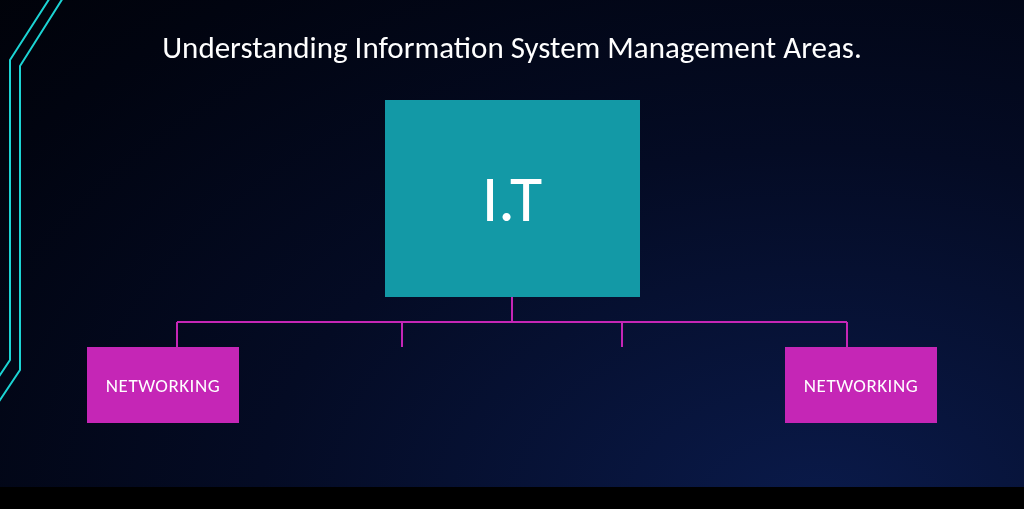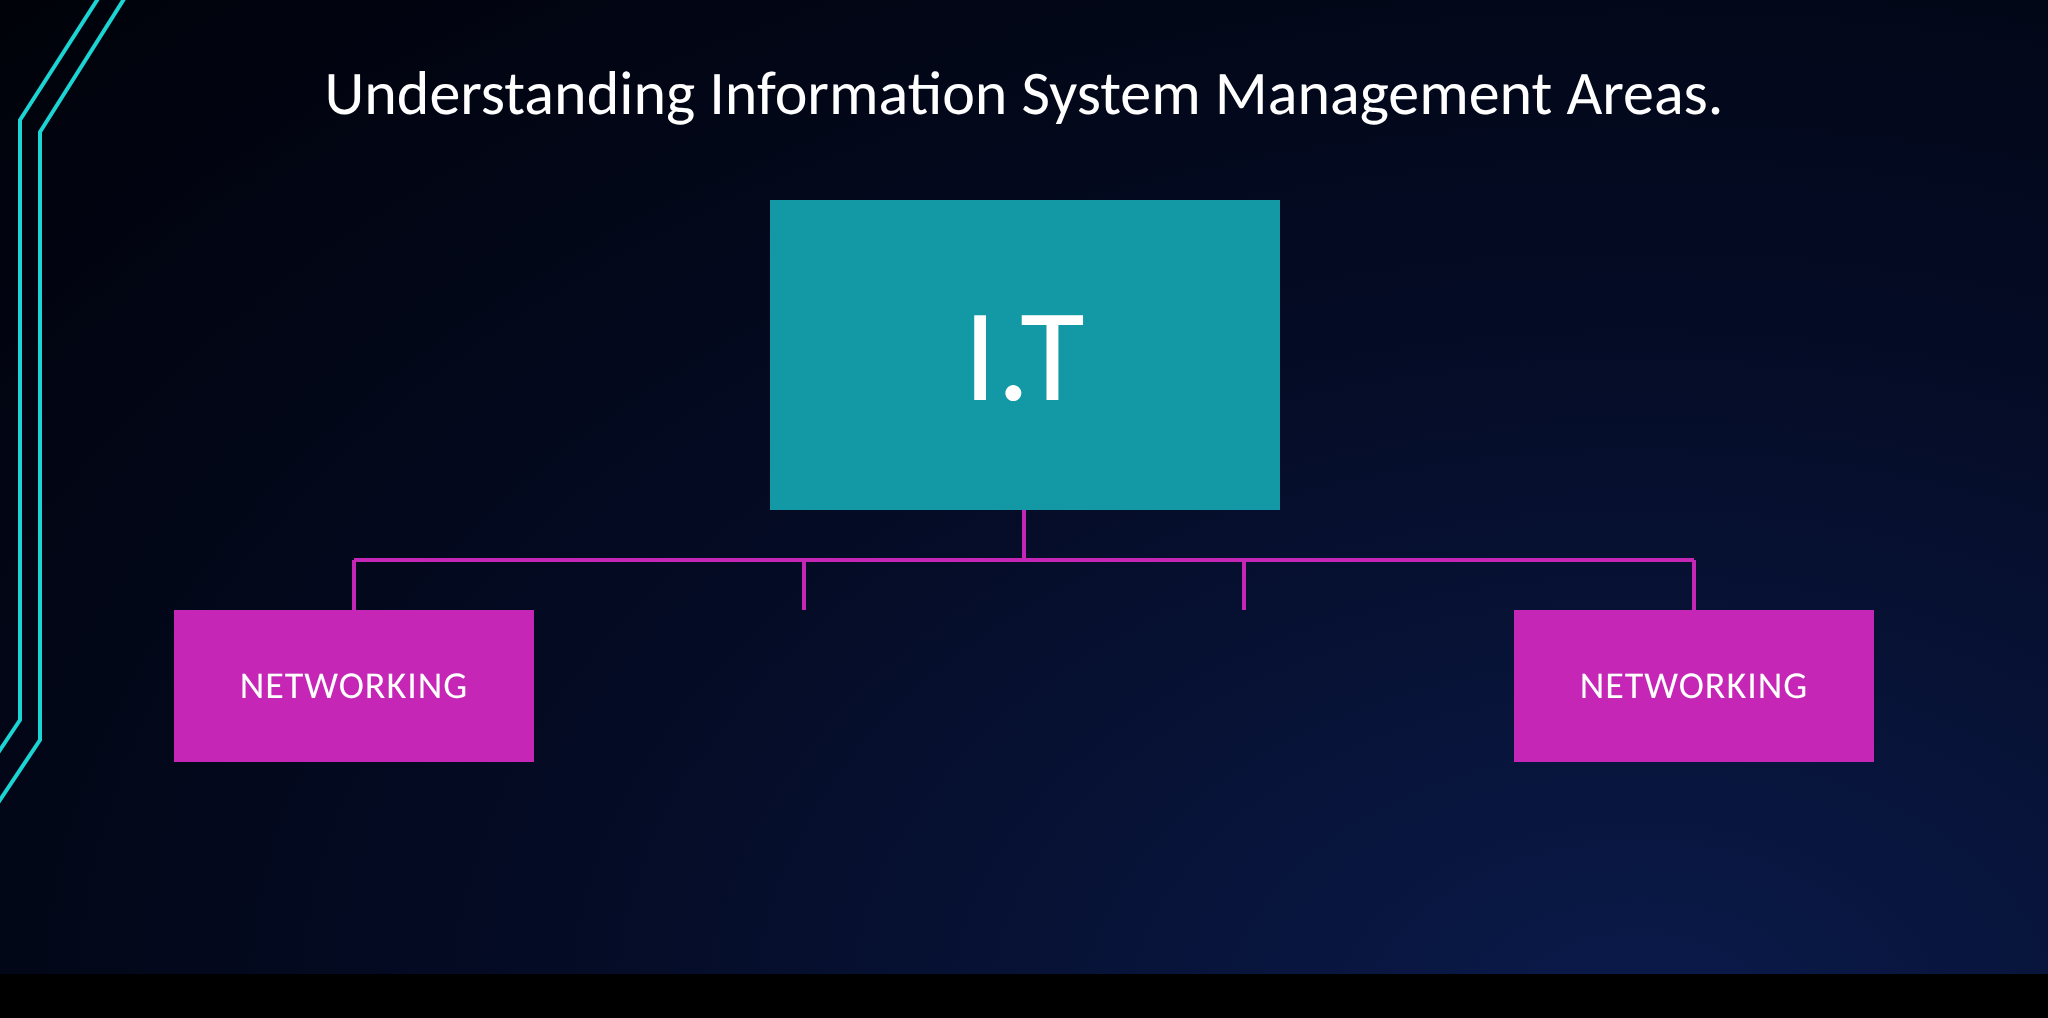--- a/index.html
+++ b/index.html
@@ -28,41 +28,41 @@
   .chart {
     position: absolute;
     top: 100px;
     left: 0; right: 0;
     display: flex;
     flex-direction: column;
     align-items: center;
   }
   .root-box {
     width: 255px;
-    height: 155px;
+    height: 197px;
     background: #1399a6;
     display: flex;
     align-items: center;
     justify-content: center;
     font-size: 66px;
     font-weight: 400;
     color: #fff;
   }
   .connector {
     width: 720px;
     position: relative;
   }
   .connector svg { display: block; }
   .children {
     width: 850px;
     display: flex;
     justify-content: space-between;
   }
   .child-box {
-    width: 180px;
+    width: 152px;
     height: 76px;
     background: #c526b6;
     display: flex;
     align-items: center;
     justify-content: center;
     font-size: 19px;
     letter-spacing: 0.5px;
     font-weight: 400;
     color: #fff;
   }

